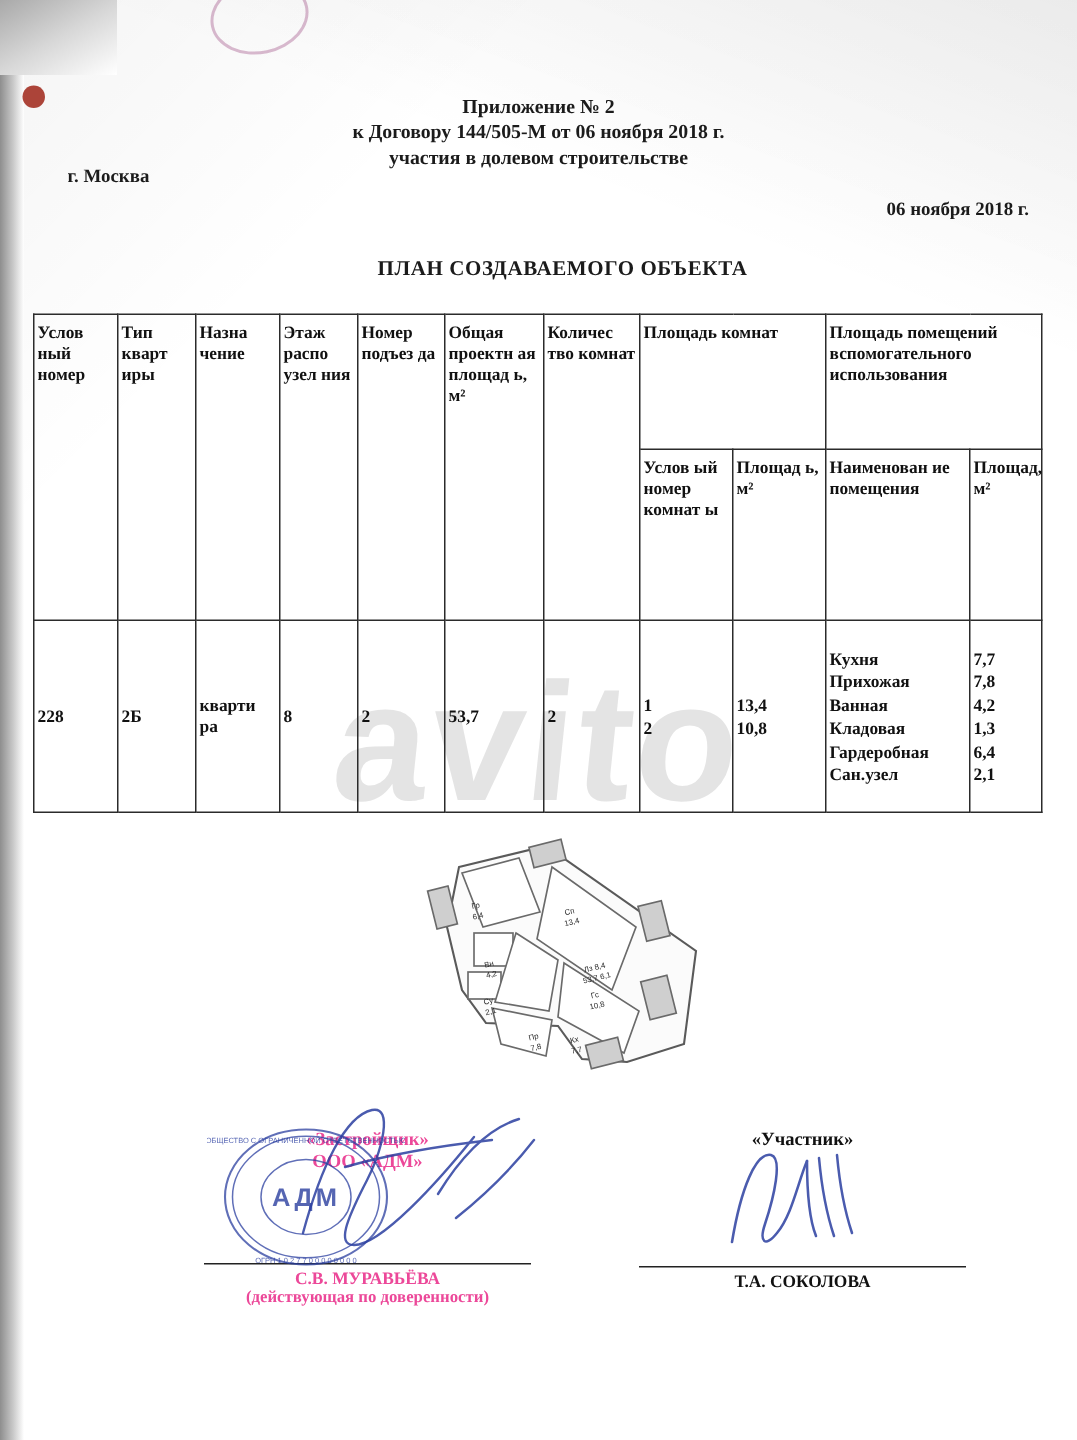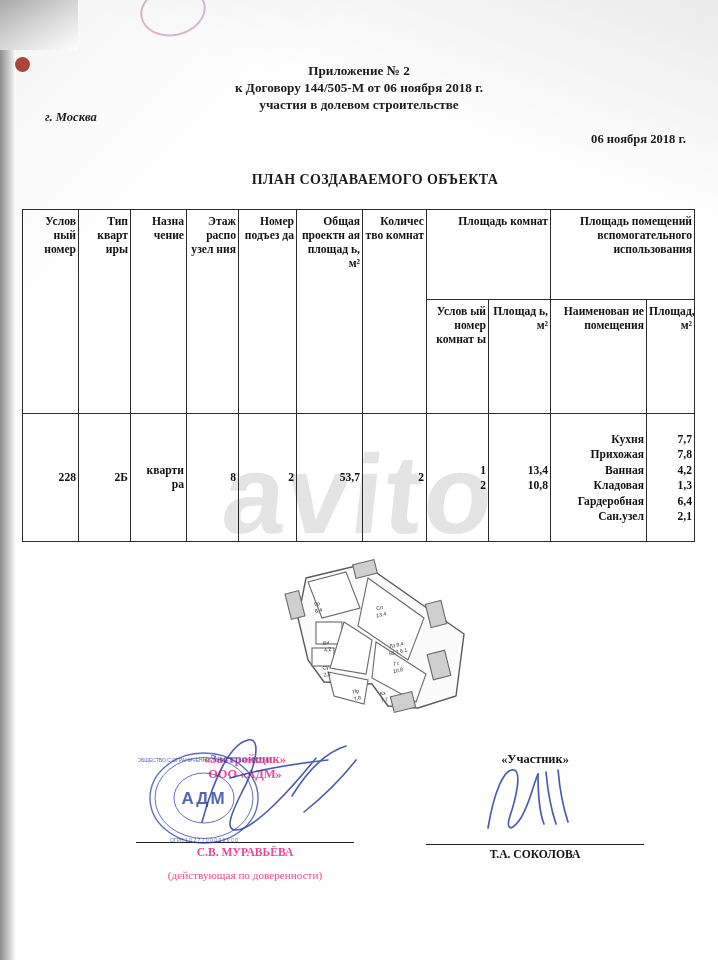--- a/index.html
+++ b/index.html
@@ -68,21 +68,20 @@
     line-height: 17px;
     font-weight: bold;
     color: #1b1b1b;
   }
   .hdr-city {
     position: absolute;
     left: 45px; top: 110px;
     font-size: 12.6px;
     font-weight: bold;
     color: #1b1b1b;
-    font-style: italic;
   }
   .hdr-date {
     position: absolute;
     right: 32px; top: 132px;
     font-size: 12.6px;
     font-weight: bold;
     color: #1b1b1b;
   }
   .doc-title {
     position: absolute;
@@ -106,21 +105,21 @@
   table.plan {
     border-collapse: collapse;
     width: 672px;
     table-layout: fixed;
     color: #111;
   }
   table.plan td, table.plan th {
     border: 1px solid #2b2b2b;
     font-size: 11.6px;
     font-weight: bold;
-    text-align: right;
+    text-align: left;
     vertical-align: top;
     padding: 5px 2px 4px 2px;
     line-height: 14px;
   }
   table.plan td.mid { vertical-align: middle; }
   .hdr-row th { height: 80px; }
   .sub-row th { height: 104px; }
   .body-row td { height: 118px; font-size: 12.4px; }
   .roomlist {
     text-align: right;
@@ -177,21 +176,21 @@
     font-size: 12.4px;
     font-weight: bold;
     color: #111;
   }
   .sig-line {
     border-bottom: 1.3px solid #222;
     height: 58px;
     margin: 2px 6px 3px 6px;
   }
   .sig-sub { font-size: 11.6px; font-weight: bold; }
-  .sig-note { font-size: 11.2px; font-weight: normal; margin-top: 10px; }
+  .sig-note { font-size: 11.2px; font-weight: bold; }
 
   .round-stamp {
     position: absolute;
     left: 138px;
     top: 742px;
     width: 132px;
     height: 112px;
     pointer-events: none;
   }
   .ink-left {

